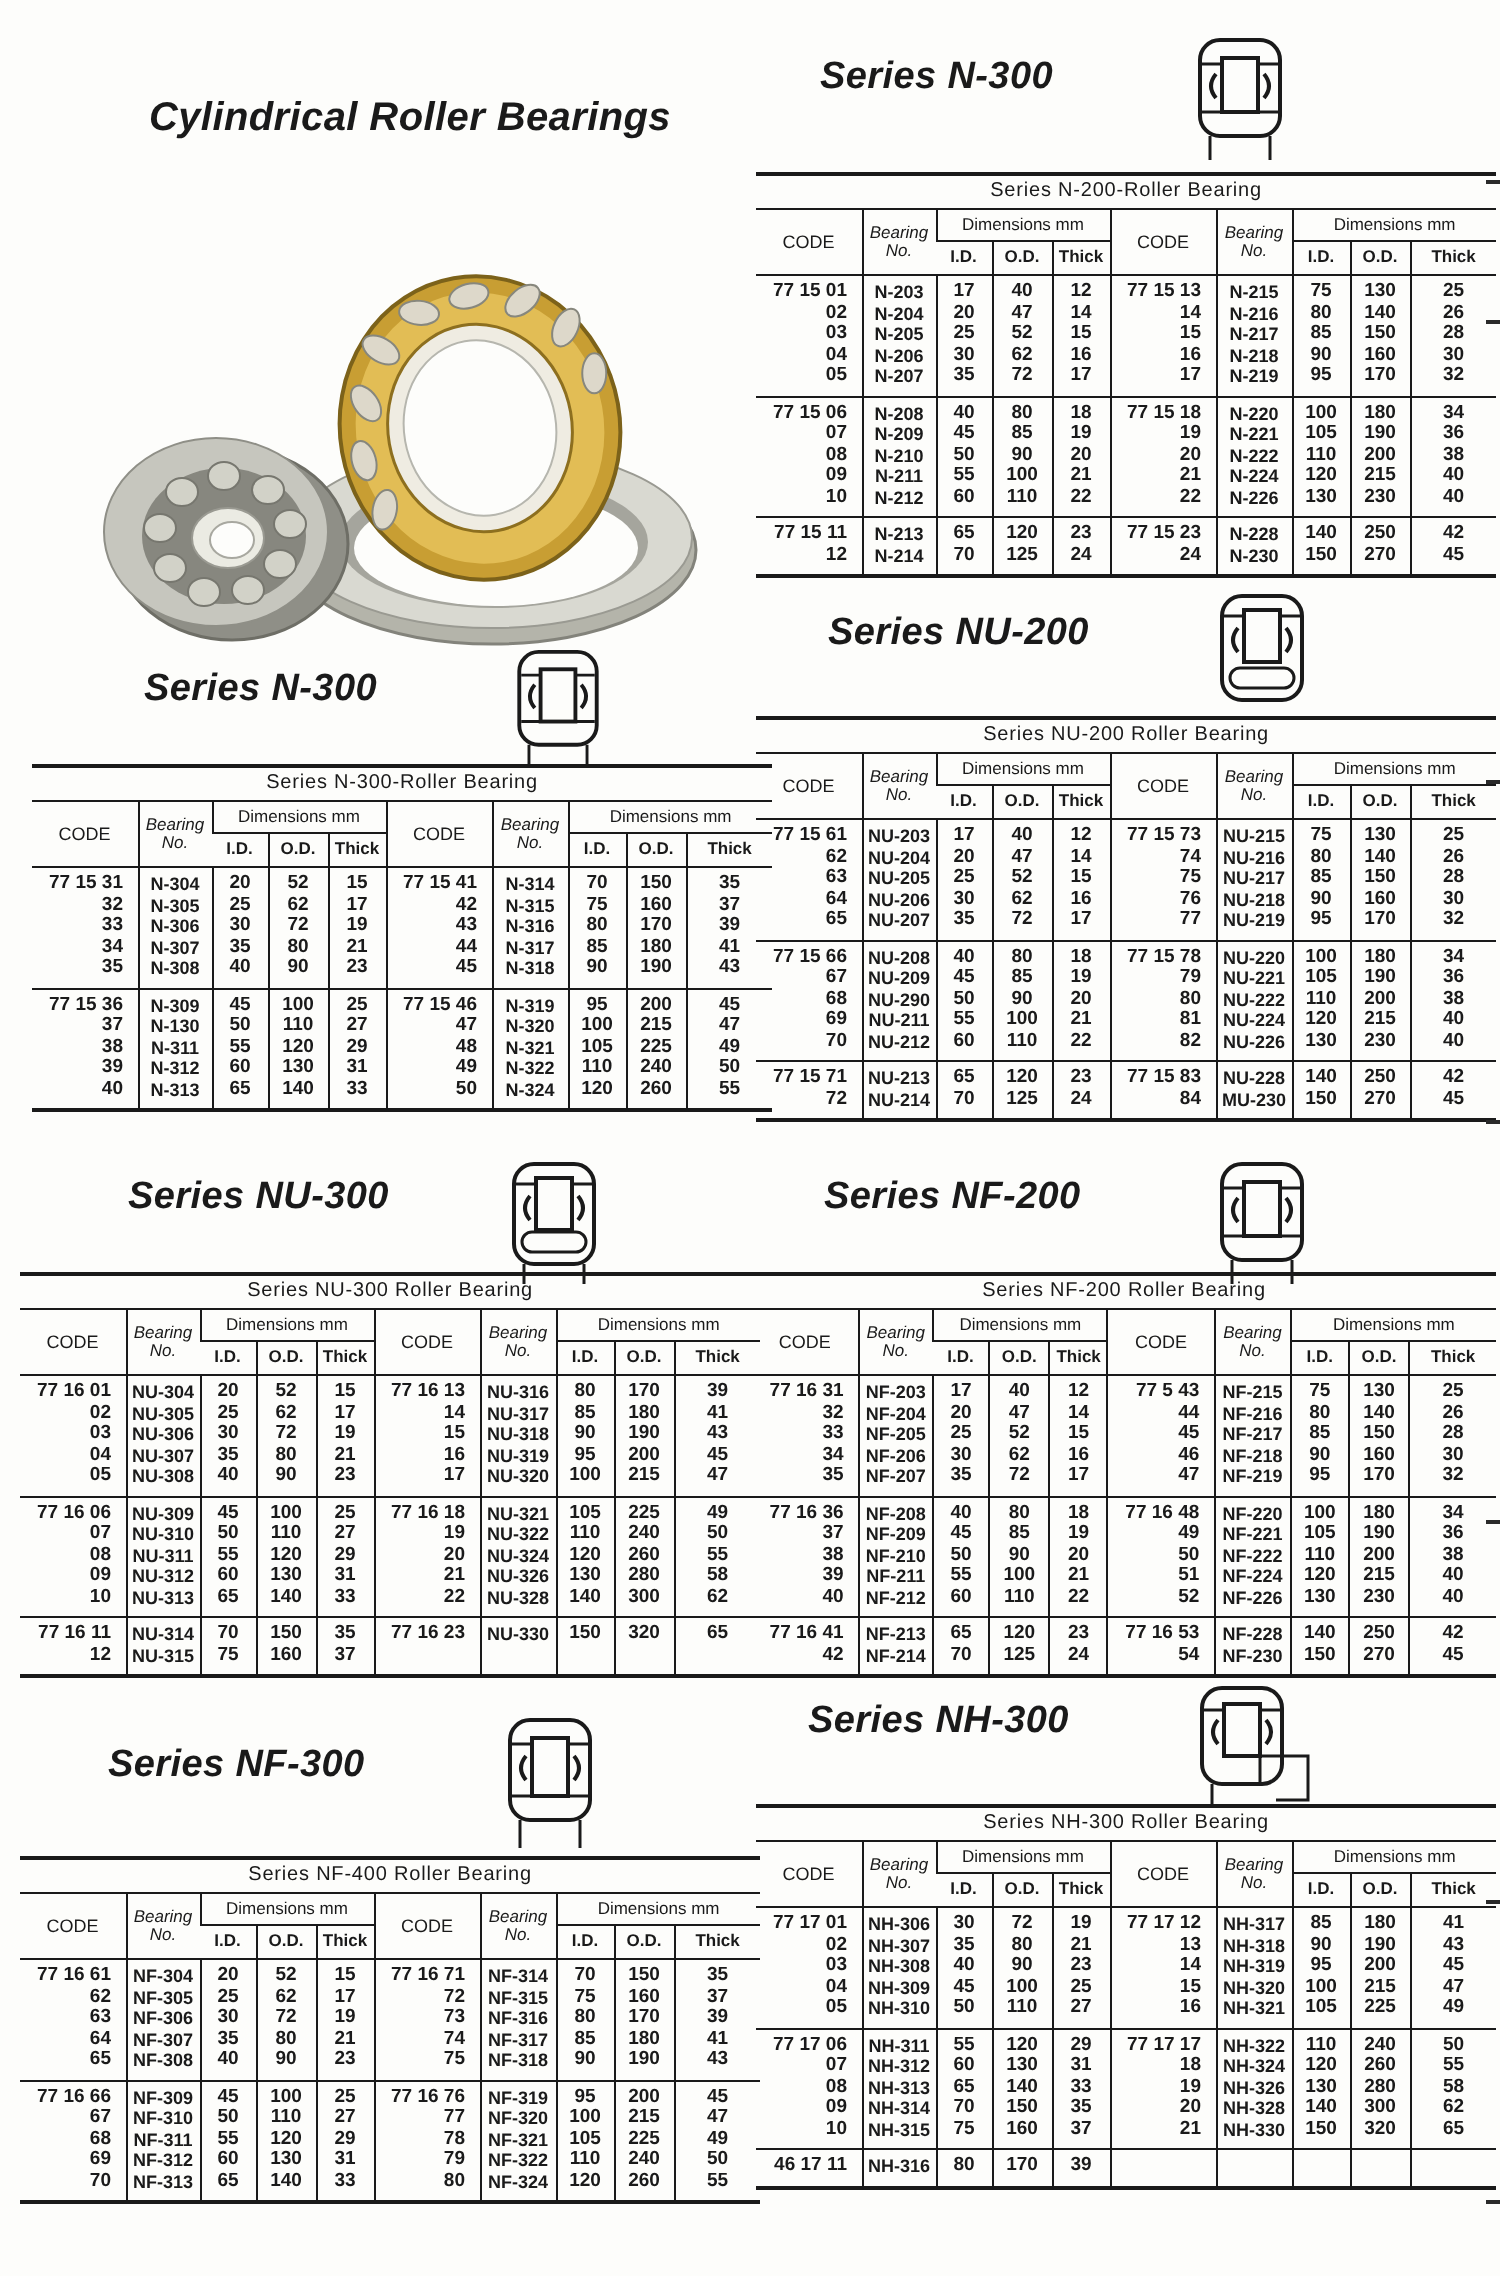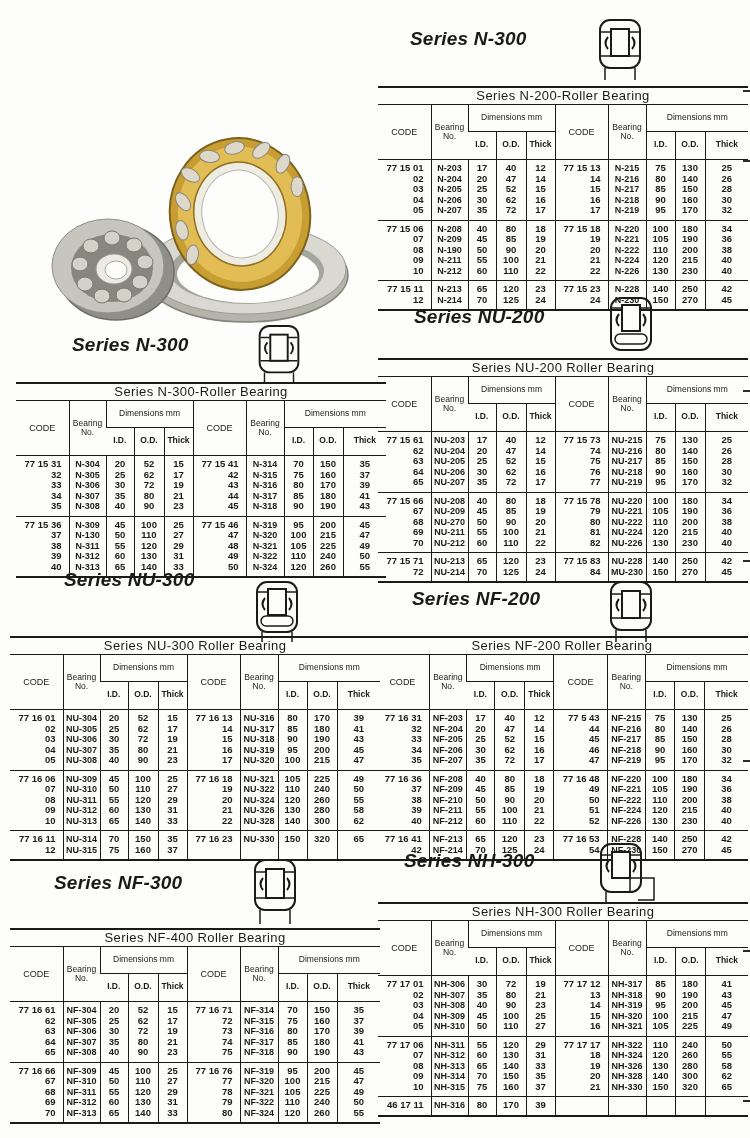--- a/index.html
+++ b/index.html
@@ -17,44 +17,45 @@
     font-weight:700;font-style:italic;font-size:19px;letter-spacing:.2px;white-space:nowrap;
   }
   .tblwrap{position:absolute;}
   table.rb{
     border-collapse:collapse;table-layout:fixed;width:100%;
     border-top:2px solid #1a1a1a;border-bottom:2px solid #1a1a1a;
   }
   table.rb th,table.rb td{border-left:1.3px solid #1a1a1a;padding:0 2px;overflow:hidden;}
   table.rb tr>*:first-child{border-left:none;}
   table.rb .t-title{
-    border-bottom:1.6px solid #1a1a1a;font-size:13px;font-weight:400;
+    border-bottom:1.6px solid #1a1a1a;font-size:10px;font-weight:400;
     text-align:center;padding:3px 0 4px;letter-spacing:.4px;
   }
   table.rb thead{border-bottom:1.6px solid #1a1a1a;}
   table.rb thead th{font-weight:400;font-size:8.5px;text-align:center;vertical-align:middle;line-height:9px;}
   table.rb .h-code{font-size:9px;}
-  table.rb .h-bearing{padding:18px 3px;}
+  table.rb .h-bearing{padding:2px 3px;font-style:italic;}
   table.rb .h-dims{border-bottom:1.2px solid #1a1a1a;padding:3px 0;}
   table.rb .h-sub{font-weight:700;padding:3px 0 4px;}
   table.rb td{font-size:9.5px;font-weight:700;line-height:10.5px;white-space:nowrap;}
   table.rb td.c-code{text-align:right;padding-right:7px;}
   table.rb td.c-bearing{text-align:center;font-size:9px;}
   table.rb td.c-dim{text-align:center;}
   table.rb tr.g-first td{padding-top:3px;}
   table.rb tr.g-last td{padding-bottom:4px;}
   table.rb tr.g-sep td{border-top:1.6px solid #1a1a1a;}
   .xicon svg{display:block;}
   .tick{position:absolute;right:0;width:7px;height:2px;background:#2a2a2a;}
 </style>
 </head>
 <body>
 
 <div class="page">
 
+  <div class="abs main-heading" style="left:55px;top:48px;">Cylindrical Roller Bearings</div>
 
   <div class="abs" style="left:28px;top:112px;">
     <svg width="324" height="218" viewBox="0 0 324 218">
 
       <ellipse cx="218" cy="163" rx="102" ry="47" fill="#b4b4aa" stroke="#83837b" stroke-width="1.5"></ellipse>
       <ellipse cx="218" cy="157" rx="100" ry="45" fill="#d9d9d1" stroke="#9a9a92" stroke-width="1"></ellipse>
       <ellipse cx="219" cy="159" rx="77" ry="33" fill="#a5a59d"></ellipse>
       <ellipse cx="220" cy="162" rx="71" ry="29" fill="#fdfdfb"></ellipse>
 
       <g transform="rotate(-10 212 102)">
@@ -222,21 +223,21 @@
             <td class="c-dim">85</td>
             <td class="c-dim">19</td>
             <td class="c-code">19</td>
             <td class="c-bearing">N-221</td>
             <td class="c-dim">105</td>
             <td class="c-dim">190</td>
             <td class="c-dim">36</td>
           </tr>
           <tr>
             <td class="c-code">08</td>
-            <td class="c-bearing">N-190</td>
+            <td class="c-bearing">N-210</td>
             <td class="c-dim">50</td>
             <td class="c-dim">90</td>
             <td class="c-dim">20</td>
             <td class="c-code">20</td>
             <td class="c-bearing">N-222</td>
             <td class="c-dim">110</td>
             <td class="c-dim">200</td>
             <td class="c-dim">38</td>
           </tr>
           <tr>
@@ -590,21 +591,21 @@
             <td class="c-dim">85</td>
             <td class="c-dim">19</td>
             <td class="c-code">79</td>
             <td class="c-bearing">NU-221</td>
             <td class="c-dim">105</td>
             <td class="c-dim">190</td>
             <td class="c-dim">36</td>
           </tr>
           <tr>
             <td class="c-code">68</td>
-            <td class="c-bearing">NU-270</td>
+            <td class="c-bearing">NU-290</td>
             <td class="c-dim">50</td>
             <td class="c-dim">90</td>
             <td class="c-dim">20</td>
             <td class="c-code">80</td>
             <td class="c-bearing">NU-222</td>
             <td class="c-dim">110</td>
             <td class="c-dim">200</td>
             <td class="c-dim">38</td>
           </tr>
           <tr>
@@ -652,21 +653,21 @@
             <td class="c-code">84</td>
             <td class="c-bearing">MU-230</td>
             <td class="c-dim">150</td>
             <td class="c-dim">270</td>
             <td class="c-dim">45</td>
           </tr>
         </tbody>
       </table>
     </div>
 
-  <div class="abs series-title" style="left:64px;top:569px;">Series NU-300</div>
+  <div class="abs series-title" style="left:64px;top:588px;">Series NU-300</div>
   <div class="abs xicon" style="left:254px;top:580px;">
     <svg width="46" height="62" viewBox="0 0 46 62" fill="none" stroke="#1a1a1a" stroke-width="2">
       <rect x="3" y="2" width="40" height="50" rx="10"></rect>
       <line x1="4" y1="12" x2="42" y2="12" stroke-width="1.5"></line>
       <rect x="14" y="9" width="18" height="26" fill="#fdfdfb"></rect>
       <path d="M11 18 q-5 6 0 12"></path>
         <path d="M35 18 q5 6 0 12"></path>
       <rect x="7" y="36" width="32" height="10" rx="5" stroke-width="1.5"></rect>
       <line x1="8" y1="52" x2="8" y2="62" stroke-width="1.5"></line>
       <line x1="38" y1="52" x2="38" y2="62" stroke-width="1.5"></line>

